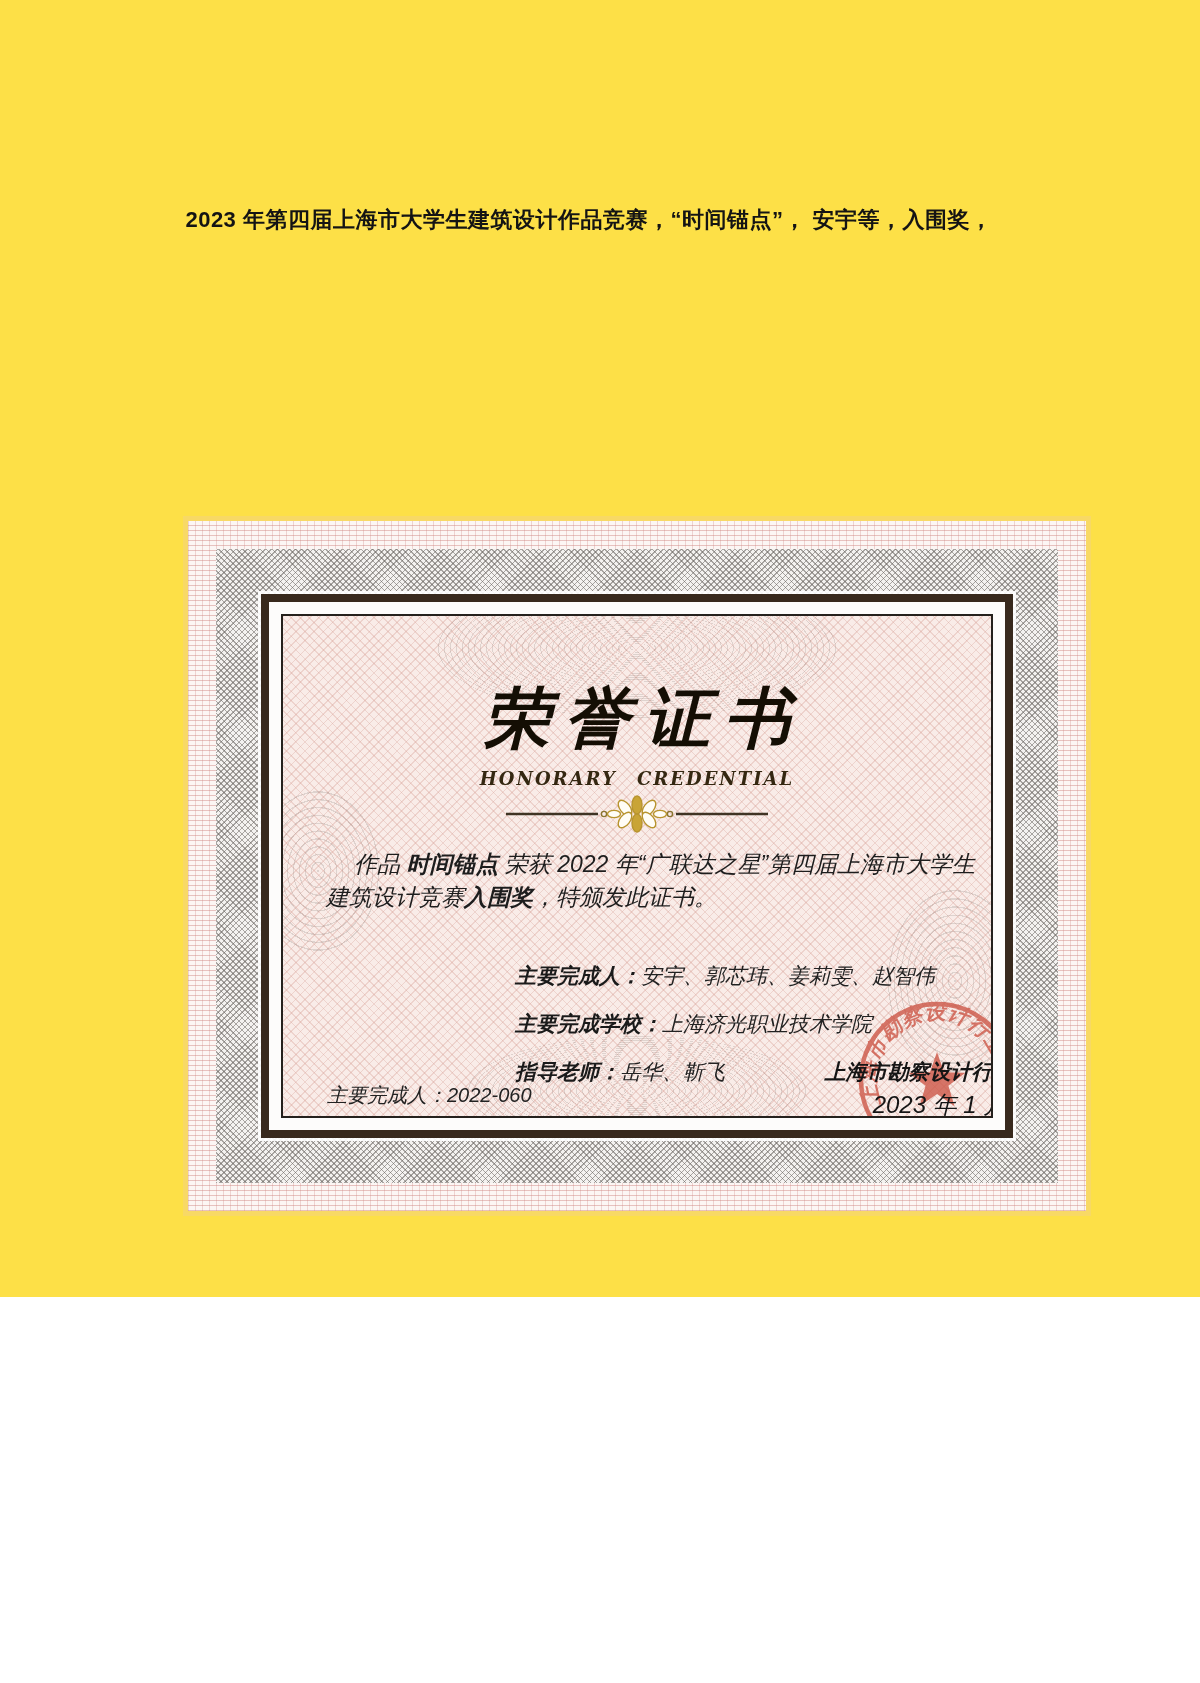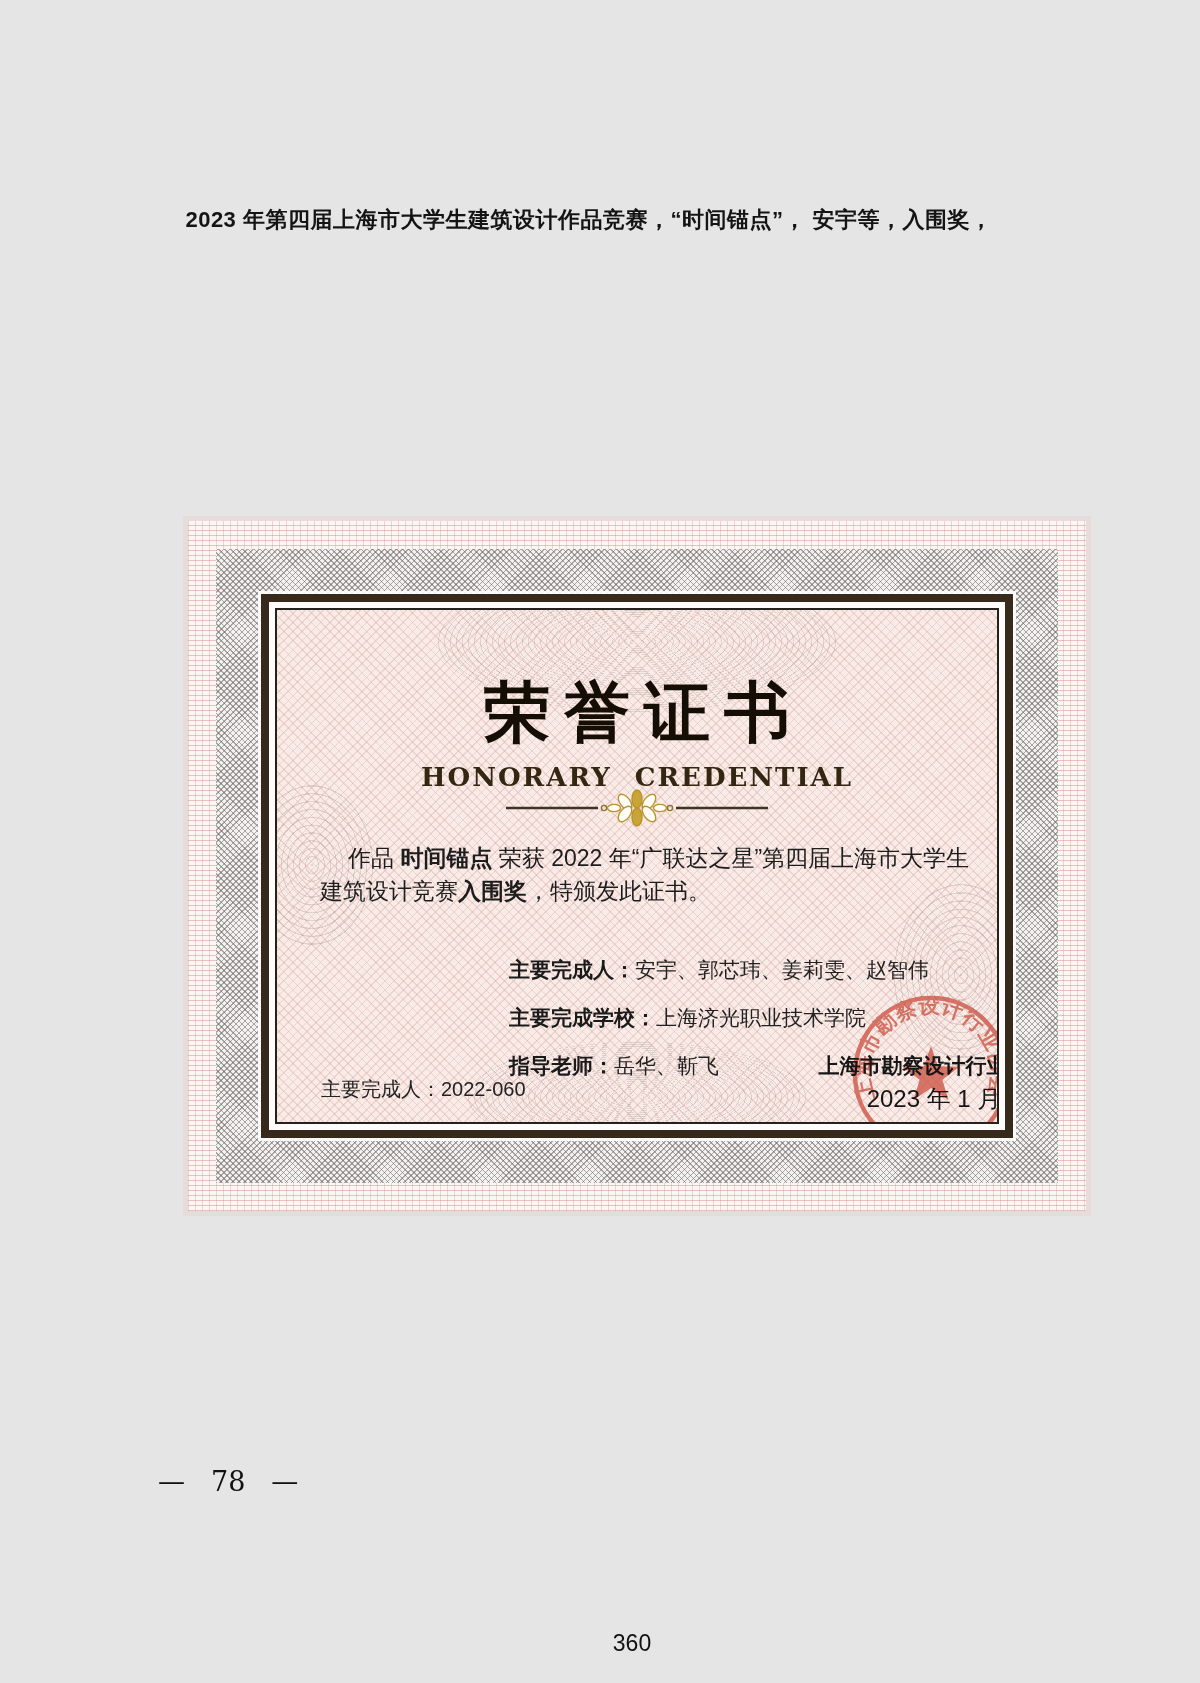--- a/index.html
+++ b/index.html
@@ -1,17 +1,17 @@
 <!DOCTYPE html>
 <html><head>
 <meta charset="utf-8">
 <style>
   html,body{margin:0;padding:0;background:#fff;}
   .page{
-    position:relative;width:1200px;height:1683px;background:#e5e5e5;overflow:hidden;
+    position:relative;width:1200px;height:1297px;background:#fde047;overflow:hidden;
     font-family:"Liberation Sans","DejaVu Sans",sans-serif;color:#1f1f1f;
   }
   
   .caption{
     position:absolute;top:204px;left:0;width:1178px;text-align:center;
     font-size:22px;line-height:32px;font-weight:600;color:#141414;letter-spacing:.5px;
   }
   
   .certificate{position:absolute;left:188px;top:521px;width:898px;height:690px;
     box-shadow:0 0 0 5px rgba(236,196,192,.25);}
@@ -24,21 +24,21 @@
   }
   .band-gray{
     position:absolute;inset:28px;padding:17px;box-sizing:border-box;
     background-color:#f4f2f0;
     background-image:
       repeating-linear-gradient(45deg, rgba(105,100,96,.55) 0 1.2px, transparent 1.2px 4.2px),
       repeating-linear-gradient(-45deg, rgba(105,100,96,.55) 0 1.2px, transparent 1.2px 4.2px);
   }
   .frame-dark{
     position:absolute;inset:45px;border:8px solid #38291d;background:#fdfcfb;
-    outline:3px solid rgba(255,255,255,.9);padding:6px;box-sizing:border-box;
+    outline:3px solid rgba(255,255,255,.9);padding:12px;box-sizing:border-box;font-style:italic;
   }
   .inner{
     position:relative;width:100%;height:100%;box-sizing:border-box;border:2px solid #25211d;
     background-color:#f9ece8;
     background-image:
       repeating-linear-gradient(45deg, rgba(214,158,148,.32) 0 1.2px, transparent 1.2px 6.5px),
       repeating-linear-gradient(135deg, rgba(214,158,148,.32) 0 1.2px, transparent 1.2px 6.5px);
     overflow:hidden;
   }
   
@@ -50,21 +50,21 @@
   .deco-right{right:-34px;top:270px;width:140px;height:190px;}
   
   .cert-title{
     position:absolute;top:58px;left:0;width:100%;margin:0;text-align:center;
     font-family:"DejaVu Serif","Liberation Serif",serif;font-weight:bold;
     font-size:66px;letter-spacing:14px;text-indent:14px;color:#140e04;
   }
   .cert-subtitle{
     position:absolute;top:152px;left:0;width:100%;text-align:center;
     font-family:"DejaVu Serif","Liberation Serif",serif;font-weight:bold;
-    font-size:26px;letter-spacing:2px;word-spacing:12px;color:#342711;
+    font-size:18px;letter-spacing:2px;word-spacing:12px;color:#342711;
   }
   .flourish{position:absolute;top:179px;left:50%;transform:translateX(-50%);}
   
   .cert-text{
     position:absolute;top:232px;left:43px;width:668px;margin:0;
     font-size:23px;line-height:33px;color:#1d1d1d;text-indent:28px;
   }
   .cert-text b{font-weight:bold;}
   
   .fields{position:absolute;top:326px;left:232px;font-size:21px;color:#222;}

